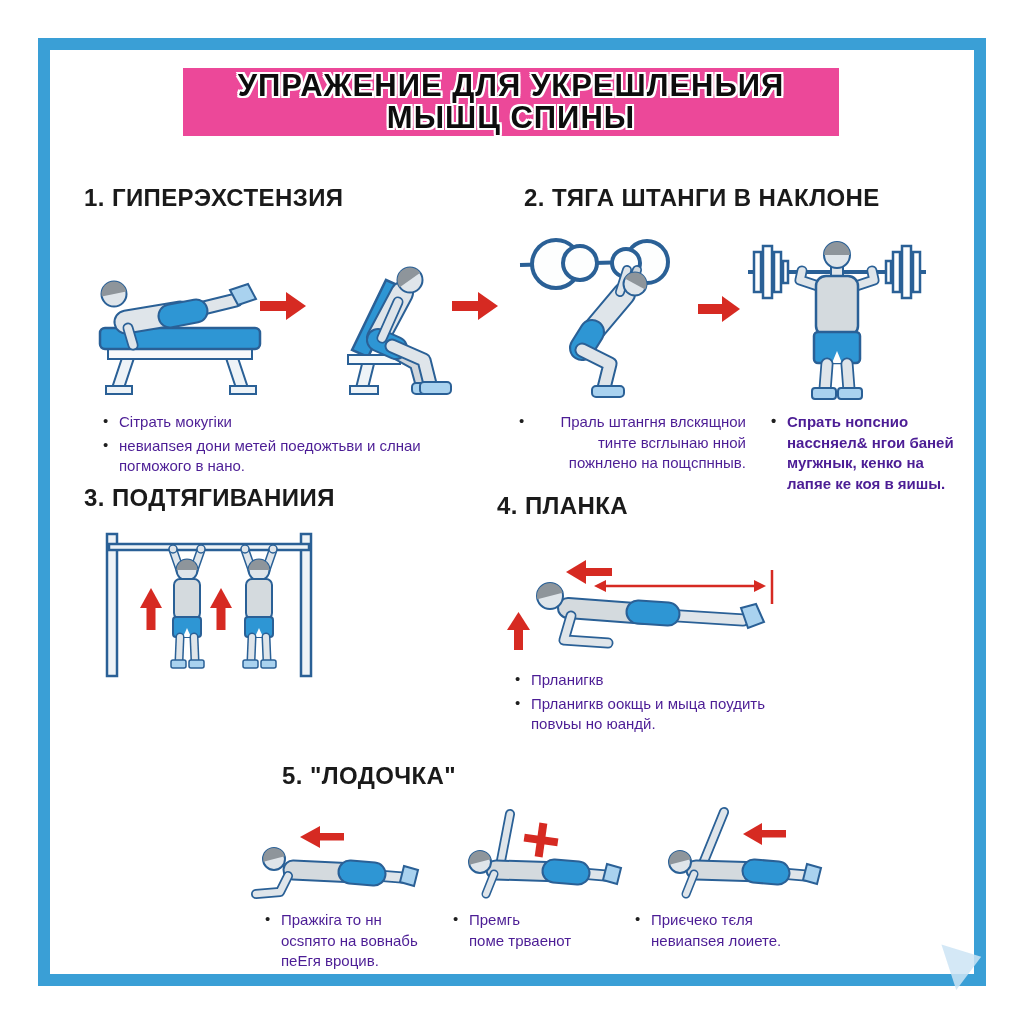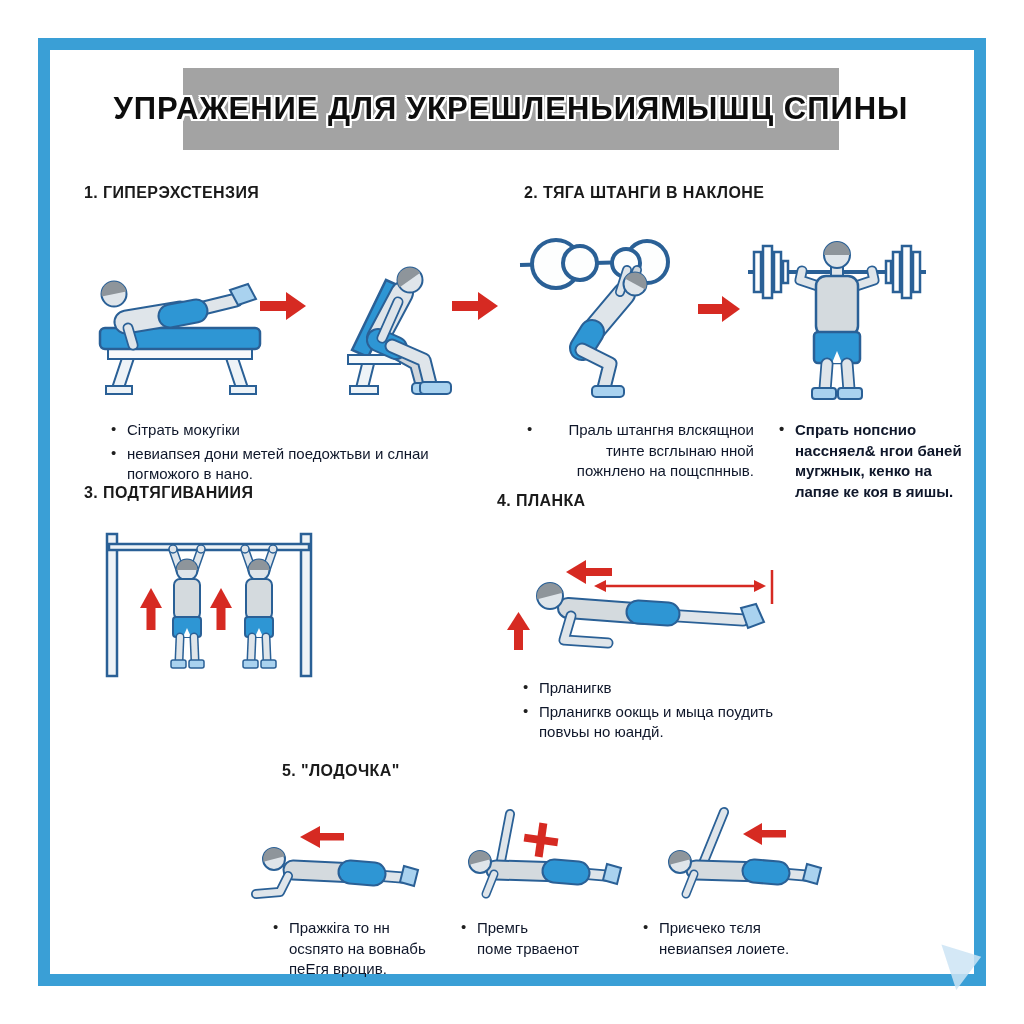--- a/index.html
+++ b/index.html
@@ -8,33 +8,33 @@
     font-family:"Liberation Sans", sans-serif;overflow:hidden;
   }
   .abs{position:absolute;}
   
   #frame{
     position:absolute;left:38px;top:38px;right:38px;bottom:38px;
     border:12px solid #3a9fd6;pointer-events:none;
   }
   
   #banner{
-    position:absolute;left:183px;top:68px;width:656px;height:82px;
-    background:#a3a3a3;display:flex;flex-direction:row;align-items:center;justify-content:center;
+    position:absolute;left:183px;top:68px;width:656px;height:68px;
+    background:#ec4899;display:flex;flex-direction:column;align-items:center;justify-content:center;
   }
   .banner-line{
     font-size:31px;font-weight:800;color:#0d0d0d;letter-spacing:1px;line-height:1.02;
     text-shadow:-2px -2px 0 #fff,2px -2px 0 #fff,-2px 2px 0 #fff,2px 2px 0 #fff,-2px 0 0 #fff,2px 0 0 #fff,0 -2px 0 #fff,0 2px 0 #fff;
     white-space:nowrap;
   }
   .heading{
-    font-size:16px;font-weight:700;color:#1a1a1a;letter-spacing:.4px;white-space:nowrap;
+    font-size:24px;font-weight:700;color:#1a1a1a;letter-spacing:.4px;white-space:nowrap;
   }
   ul.bullets{
-    list-style:none;margin:12px;padding:0;font-size:15px;line-height:1.38;color:#0f172a;
+    list-style:none;margin:4px;padding:0;font-size:15px;line-height:1.38;color:#4c1d95;
   }
   ul.bullets li{
     position:relative;padding-left:19px;margin-bottom:3px;white-space:pre-line;
   }
   ul.bullets li::before{
     content:"\2022";position:absolute;left:3px;top:-1px;font-size:15px;color:#1f1f1f;
   }
   
   #corner-mark{
     position:absolute;left:948px;top:938px;width:0;height:0;

